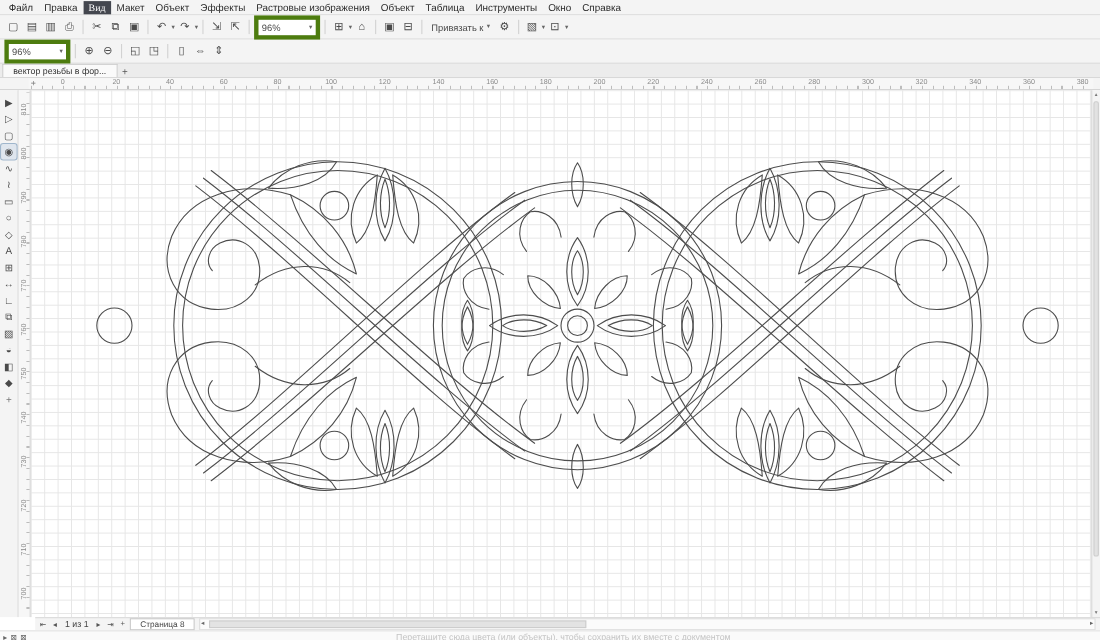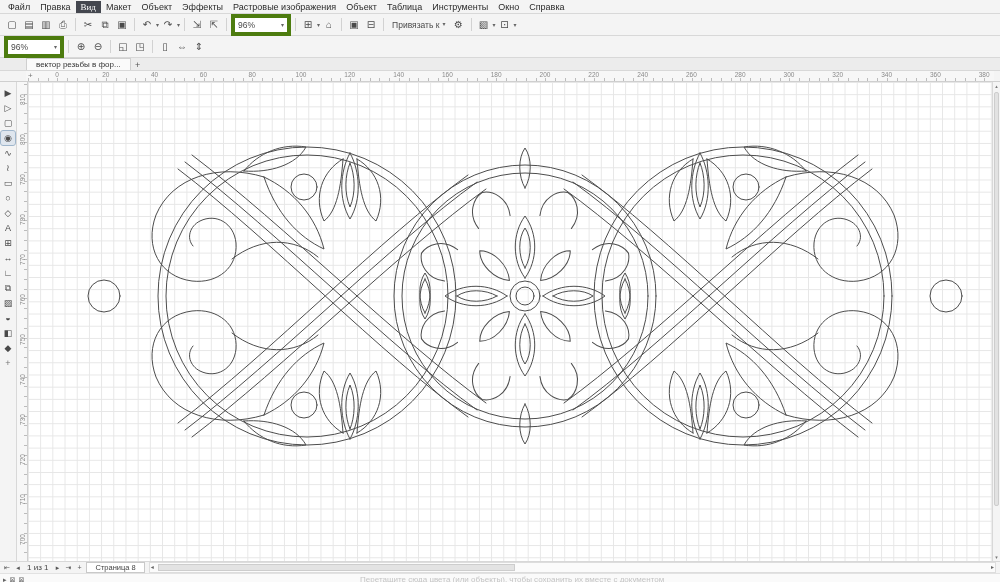--- a/index.html
+++ b/index.html
@@ -16,21 +16,21 @@
   .menu-item.sel{background:var(--selected_menu_bg);color:#fff;font-family:Liberation Serif, serif;}
   
   .toolbar{height:21px;padding:0 4px;font-size:10px;color:#4a4a4a;gap:1px;}
   .tb-icon{width:16px;height:16px;line-height:16px;text-align:center;font-size:10px;border-radius:2px;flex:0 0 auto;cursor:default;}
   .tb-sep{width:1px;height:13px;background:#d2d2d2;margin:0 3px;flex:0 0 auto;}
   .tb-combo{width:46px;height:14px;border:4px solid #4d7c0f;background:#fff;font-size:8.5px;display:flex;align-items:center;justify-content:space-between;padding:0 3px;flex:0 0 auto;}
   .tb-drop{display:flex;align-items:flex-start;gap:3px;font-size:8.5px;padding:0 4px;flex:0 0 auto;}
   .tb-caret{font-size:6px;color:#666;flex:0 0 auto;}
   
   .doctabs{height:12px;background:#ececec;border-bottom:1px solid var(--border);display:flex;align-items:flex-end;font-size:8px;padding-left:2px;}
-  .doctab{background:#fafafa;border:1px solid #cfcfcf;border-bottom:none;height:11px;display:flex;align-items:center;padding:0 9px;color:#333;margin-left:24px;}
+  .doctab{background:#fafafa;border:1px solid #cfcfcf;border-bottom:none;height:11px;display:flex;align-items:center;padding:0 9px;color:#333;}
   .newtab{width:14px;text-align:center;color:#555;font-size:9px;}
   
   .ruler-row{height:10px;display:flex;background:var(--chrome);border-bottom:1px solid #cfcfcf;}
   .ruler-corner-l{width:26px;background:var(--chrome);flex:0 0 auto;}
   .ruler-corner-r{width:6px;background:var(--chrome);flex:0 0 auto;}
   .h-ruler{flex:1;position:relative;background:#f7f7f7;font-size:6.5px;color:#8a8a8a;
     background-image:repeating-linear-gradient(90deg,#bcbcbc 0 1px,transparent 1px 9.76px);
     background-size:100% 3px;background-repeat:no-repeat;background-position:1.6px bottom;}
   .hr-label{position:absolute;top:0;transform:translateX(-50%);}
   .ruler-origin{position:absolute;left:2px;top:0;font-size:8px;color:#777;}
@@ -44,21 +44,21 @@
     background-image:repeating-linear-gradient(0deg,#bcbcbc 0 1px,transparent 1px 9.76px);
     background-size:3px 100%;background-repeat:no-repeat;background-position:right 1.6px;}
   .vr-label{position:absolute;left:-4px;width:18px;text-align:center;transform:rotate(-90deg);}
   .canvas{flex:1;position:relative;background:#fff;overflow:hidden;
     background-image:linear-gradient(var(--grid) 1px,transparent 1px),linear-gradient(90deg,var(--grid) 1px,transparent 1px);
     background-size:12.2px 12.2px;}
   .v-scroll{width:7px;background:var(--chrome);border-left:1px solid var(--border);position:relative;flex:0 0 auto;font-size:5px;color:#777;text-align:center;}
   .v-scroll .arr{height:8px;line-height:8px;}
   .v-thumb{position:absolute;left:1px;right:1px;top:10px;height:86%;background:#e2e2e2;border:1px solid #cdcdcd;border-radius:2px;}
   
-  .pagebar{height:11px;background:var(--chrome);border-top:1px solid var(--border);display:flex;font-size:8px;color:#444;padding:0 2px;gap:2px;}
+  .pagebar{height:11px;background:var(--chrome);border-top:1px solid var(--border);display:flex;font-size:8px;color:#444;padding:0 2px;gap:2px;margin-left:32px;}
   .pb-btn{width:10px;text-align:center;font-size:7px;color:#555;}
   .pb-ind{padding:0 3px;white-space:nowrap;}
   .page-tab{background:#fff;border:1px solid #c9c9c9;padding:0 8px;height:9px;display:flex;align-items:center;font-size:7.5px;white-space:nowrap;}
   .h-scroll{flex:1;height:9px;background:#fbfbfb;border:1px solid #ddd;position:relative;margin:0 2px;}
   .h-thumb{position:absolute;top:1px;bottom:1px;left:8px;width:42%;background:#e3e3e3;border:1px solid #cdcdcd;}
   .hs-arr{position:absolute;top:0;font-size:6px;line-height:9px;color:#666;}
   .hs-arr.l{left:1px;} .hs-arr.r{right:1px;}
   
   .statusbar{height:11px;background:#fafafa;border-top:1px solid #e2e2e2;display:flex;align-items:center;font-size:8px;padding:0 3px;gap:3px;}
   .sb-icon{color:#666;font-size:7px;}

